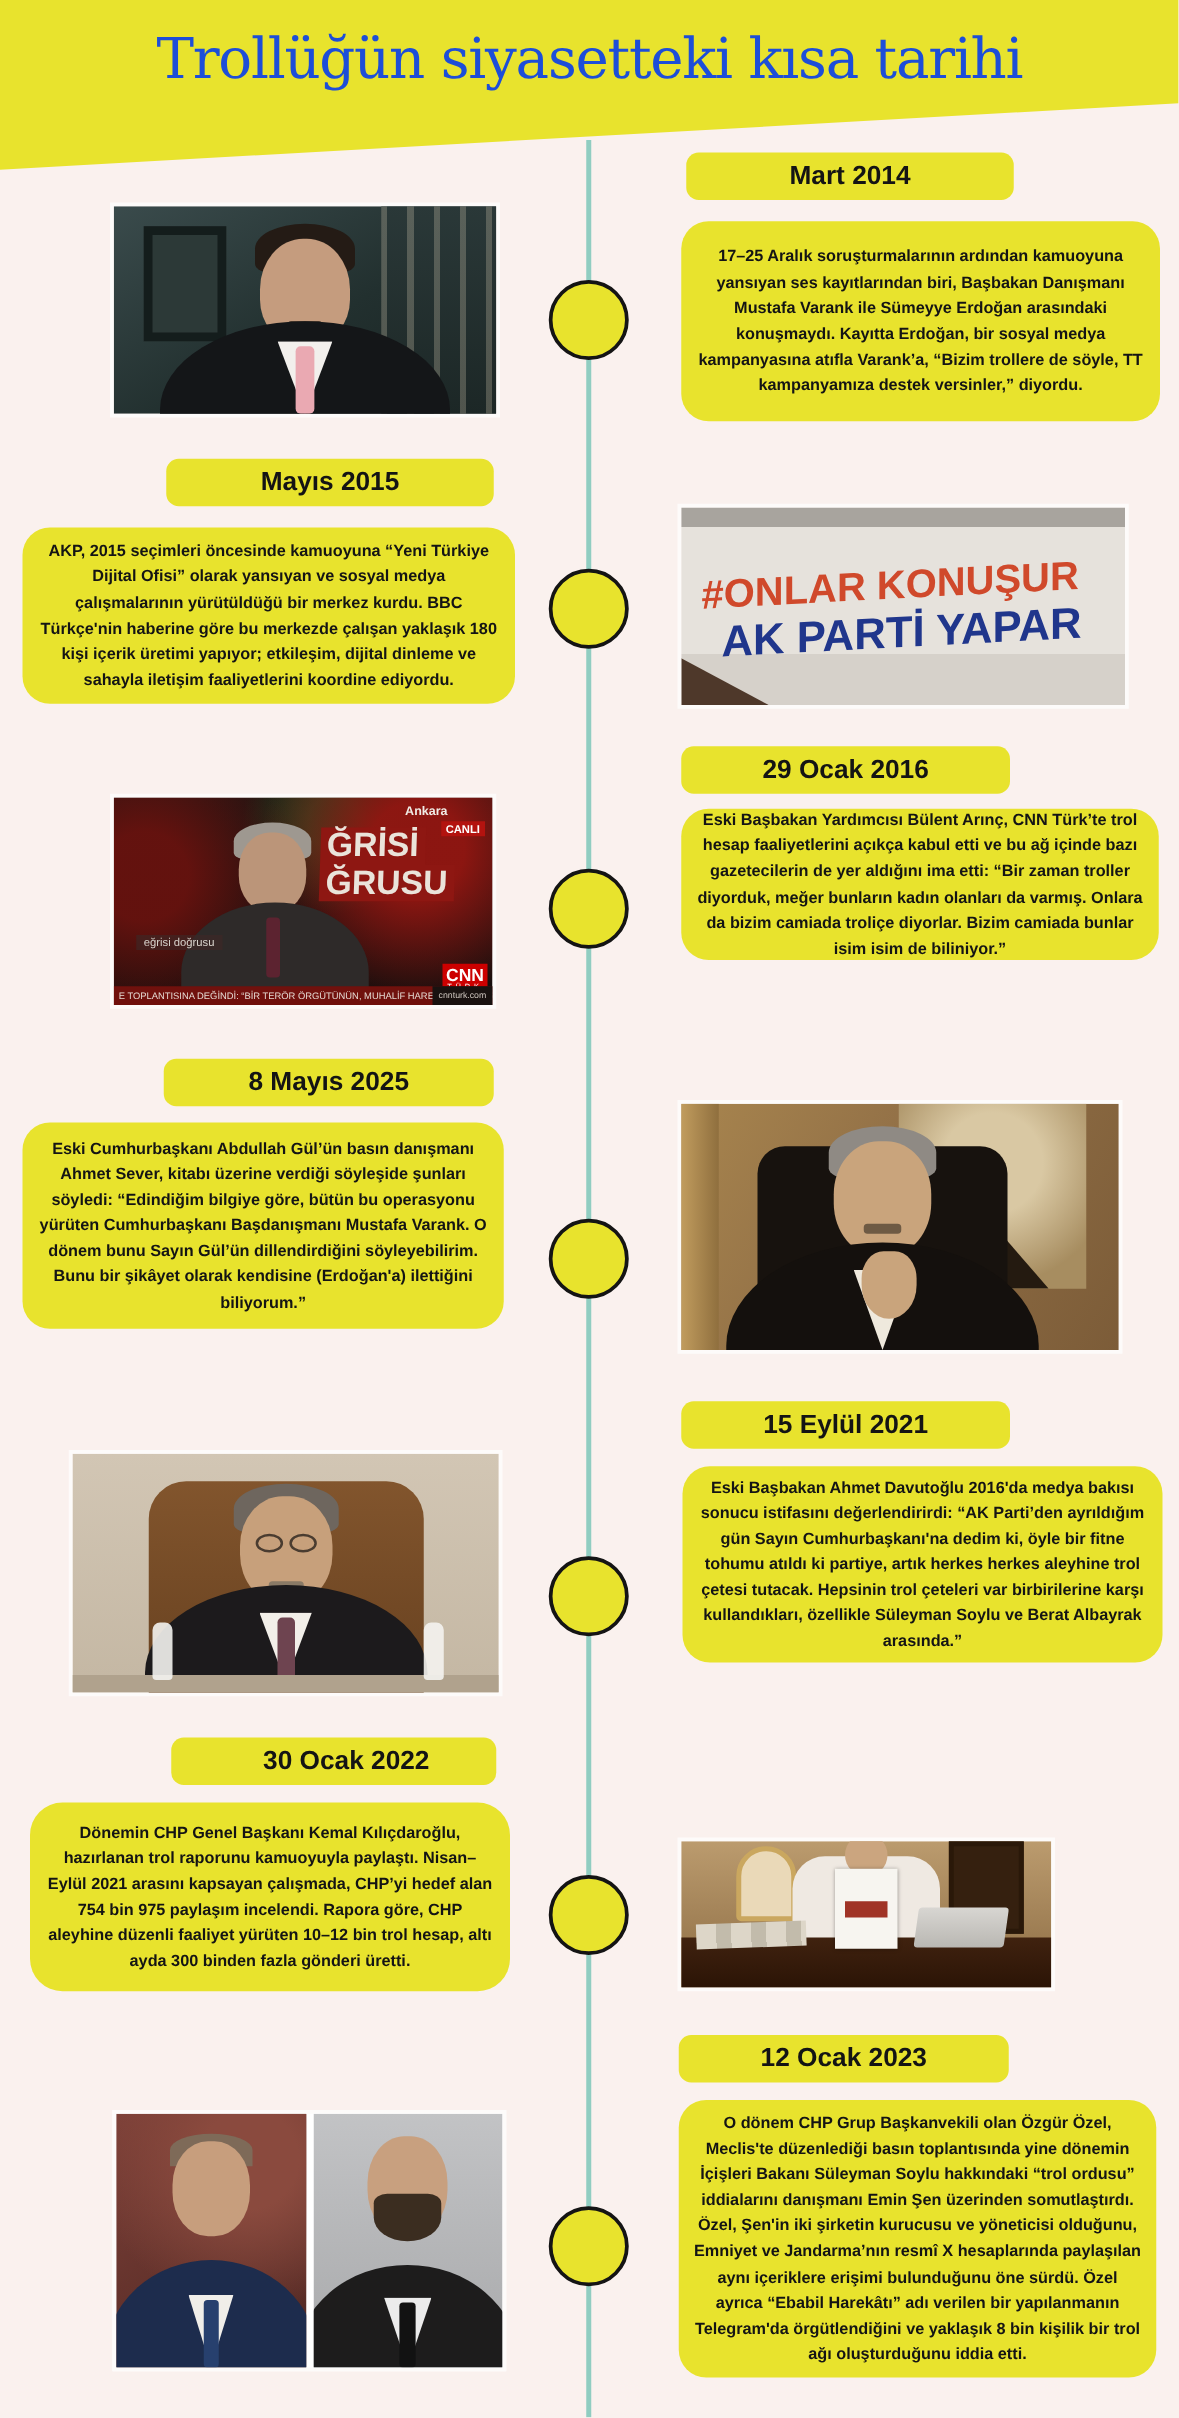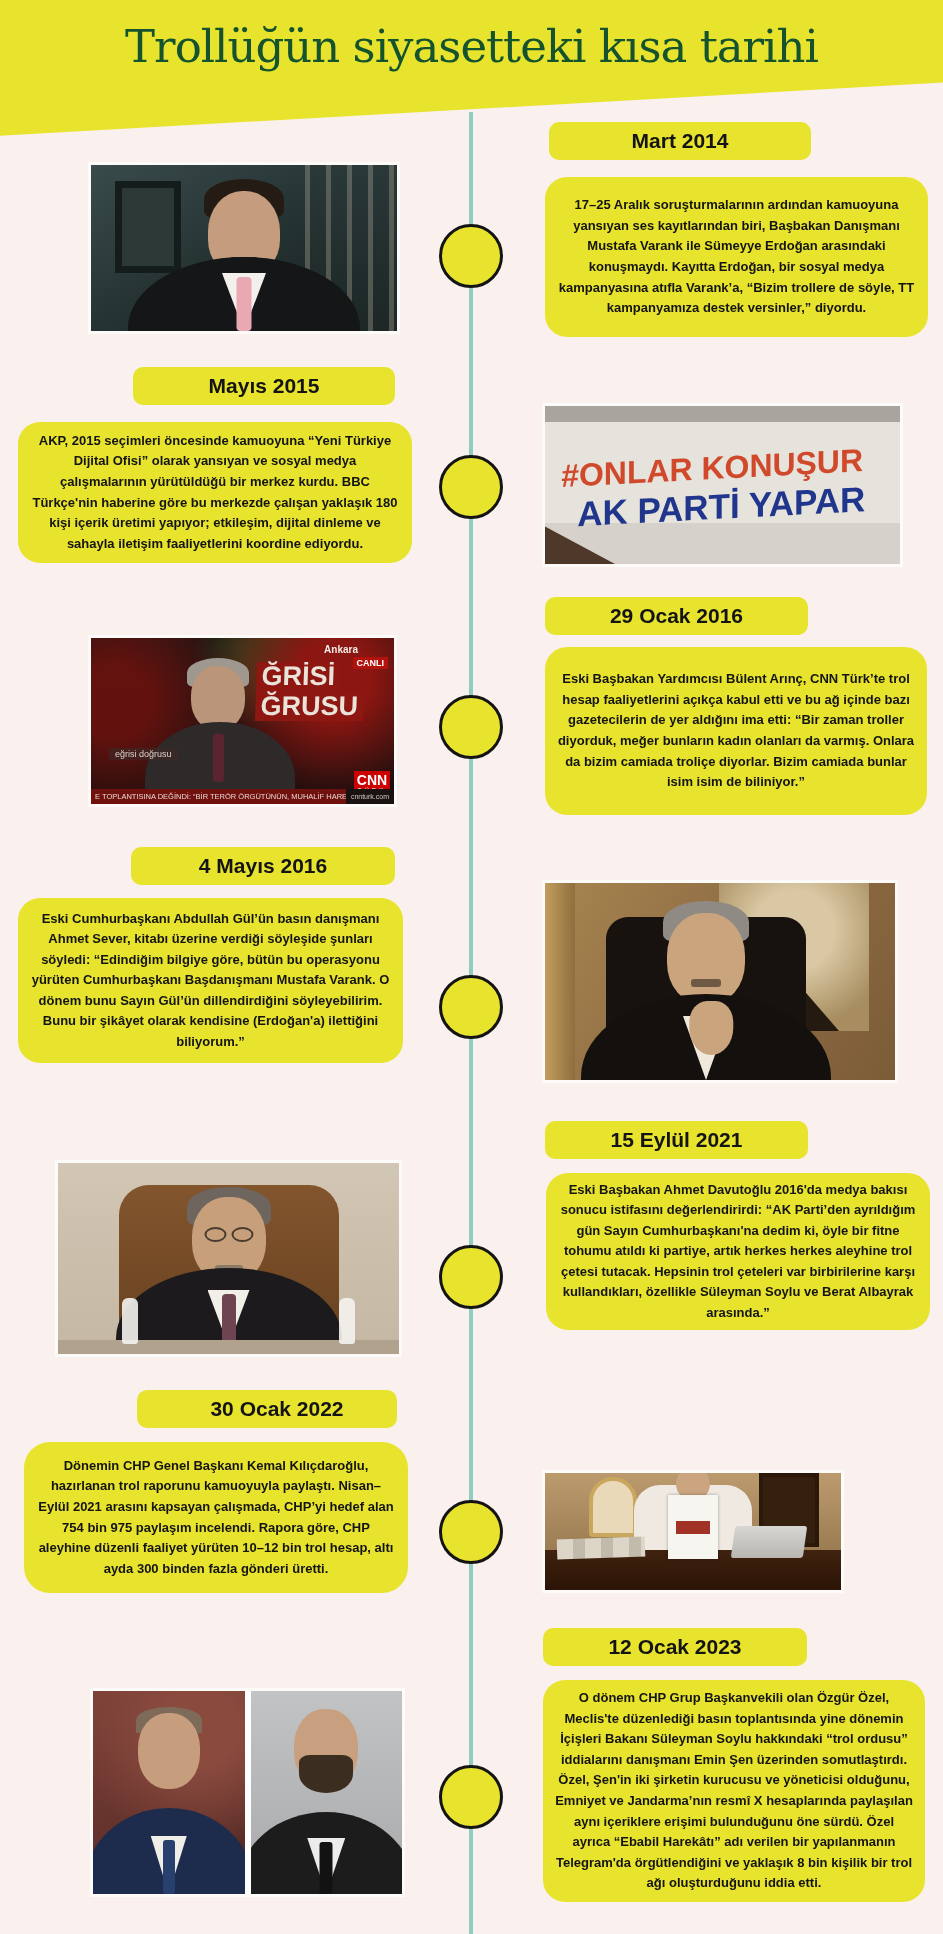--- a/index.html
+++ b/index.html
@@ -6,21 +6,21 @@
   html,body { background:#faf1ee; }
   body { width:943px; font-family:"Liberation Sans", sans-serif; }
   .canvas { position:relative; width:943px; height:1934px; background:#faf1ee; overflow:hidden; }
 
   
   .header { position:absolute; left:0; top:0; width:943px; height:140px;
             background:#e8e32d;
             clip-path:polygon(0 0, 100% 0, 100% 59%, 0 97%); }
   .title { position:absolute; left:0; top:20px; width:100%; text-align:center;
            font-family:"DejaVu Serif", serif; font-weight:500; font-size:45px;
-           color:#14532d; white-space:nowrap; letter-spacing:-1px; }
+           color:#1d4ed8; white-space:nowrap; letter-spacing:-1px; }
 
   
   .tl-line { position:absolute; left:469px; top:112px; width:4px; height:1822px; background:#90cdc1; }
   .node { position:absolute; left:439px; width:64px; height:64px; border-radius:50%;
           background:#e8e32d; border:3px solid #141414; }
   .n1{top:224px;} .n2{top:455px;} .n3{top:695px;} .n4{top:975px;}
   .n5{top:1245px;} .n6{top:1500px;} .n7{top:1765px;}
 
   
   .pill { position:absolute; height:38px; border-radius:10px; background:#e8e32d;
@@ -33,21 +33,21 @@
   .pill5{left:545px; top:1121px; width:263px;}
   .pill6{left:137px; top:1390px; width:260px;padding-left:20px;}
   .pill7{left:543px; top:1628px; width:264px;}
 
   .tbox { position:absolute; background:#e8e32d; border-radius:22px;
           display:flex; align-items:center; justify-content:center;
           padding:10px 12px; text-align:center;
           font-weight:700; font-size:13px; line-height:1.58; color:#141414; }
   .tbox1{left:545px; top:177px; width:383px; height:160px;}
   .tbox2{left:18px;  top:422px; width:394px; height:141px;}
-  .tbox3{left:545px; top:647px; width:382px; height:168px;}
+  .tbox3{left:545px; top:647px; width:382px; height:121px;}
   .tbox4{left:18px;  top:898px; width:385px; height:165px;}
   .tbox5{left:546px; top:1173px; width:384px; height:157px;}
   .tbox6{left:24px;  top:1442px; width:384px; height:151px;border-radius:26px;}
   .tbox7{left:543px; top:1680px; width:382px; height:222px;}
 
   
   .photo { position:absolute; overflow:hidden; border:3px solid #fdfbfa; }
   .ph1{left:88px;  top:162px;  width:312px; height:172px;}
   .ph2{left:542px; top:403px;  width:361px; height:164px;}
   .ph3{left:88px;  top:635px;  width:309px; height:172px;}
@@ -225,21 +225,21 @@
         <span class="c2">TÜRK</span>
       </div>
       <div class="abs ticker">E TOPLANTISINA DEĞİNDİ: “BİR TERÖR ÖRGÜTÜNÜN, MUHALİF HAREKETLERİN ARA</div>
       <div class="abs url">cnnturk.com</div>
     </div>
     <div class="pill pill3">29 Ocak 2016</div>
     <div class="tbox tbox3">Eski Başbakan Yardımcısı Bülent Arınç, CNN Türk’te trol hesap faaliyetlerini açıkça kabul etti ve bu ağ içinde bazı gazetecilerin de yer aldığını ima etti: “Bir zaman troller diyorduk, meğer bunların kadın olanları da varmış. Onlara da bizim camiada troliçe diyorlar. Bizim camiada bunlar isim isim de biliniyor.”</div>
   </section>
 
   <section>
-    <div class="pill pill4">4 Mayıs 2016</div>
+    <div class="pill pill4">8 Mayıs 2025</div>
     <div class="tbox tbox4">Eski Cumhurbaşkanı Abdullah Gül’ün basın danışmanı Ahmet Sever, kitabı üzerine verdiği söyleşide şunları söyledi: “Edindiğim bilgiye göre, bütün bu operasyonu yürüten Cumhurbaşkanı Başdanışmanı Mustafa Varank. O dönem bunu Sayın Gül’ün dillendirdiğini söyleyebilirim. Bunu bir şikâyet olarak kendisine (Erdoğan'a) ilettiğini biliyorum.”</div>
     <div class="photo ph4 p4">
       <div class="abs fedge"></div>
       <div class="abs portrait"></div>
       <div class="abs pcollar"></div>
       <div class="abs chair"></div>
       <div class="abs hair"></div>
       <div class="abs head"></div>
       <div class="abs stache"></div>
       <div class="abs suit"></div>

